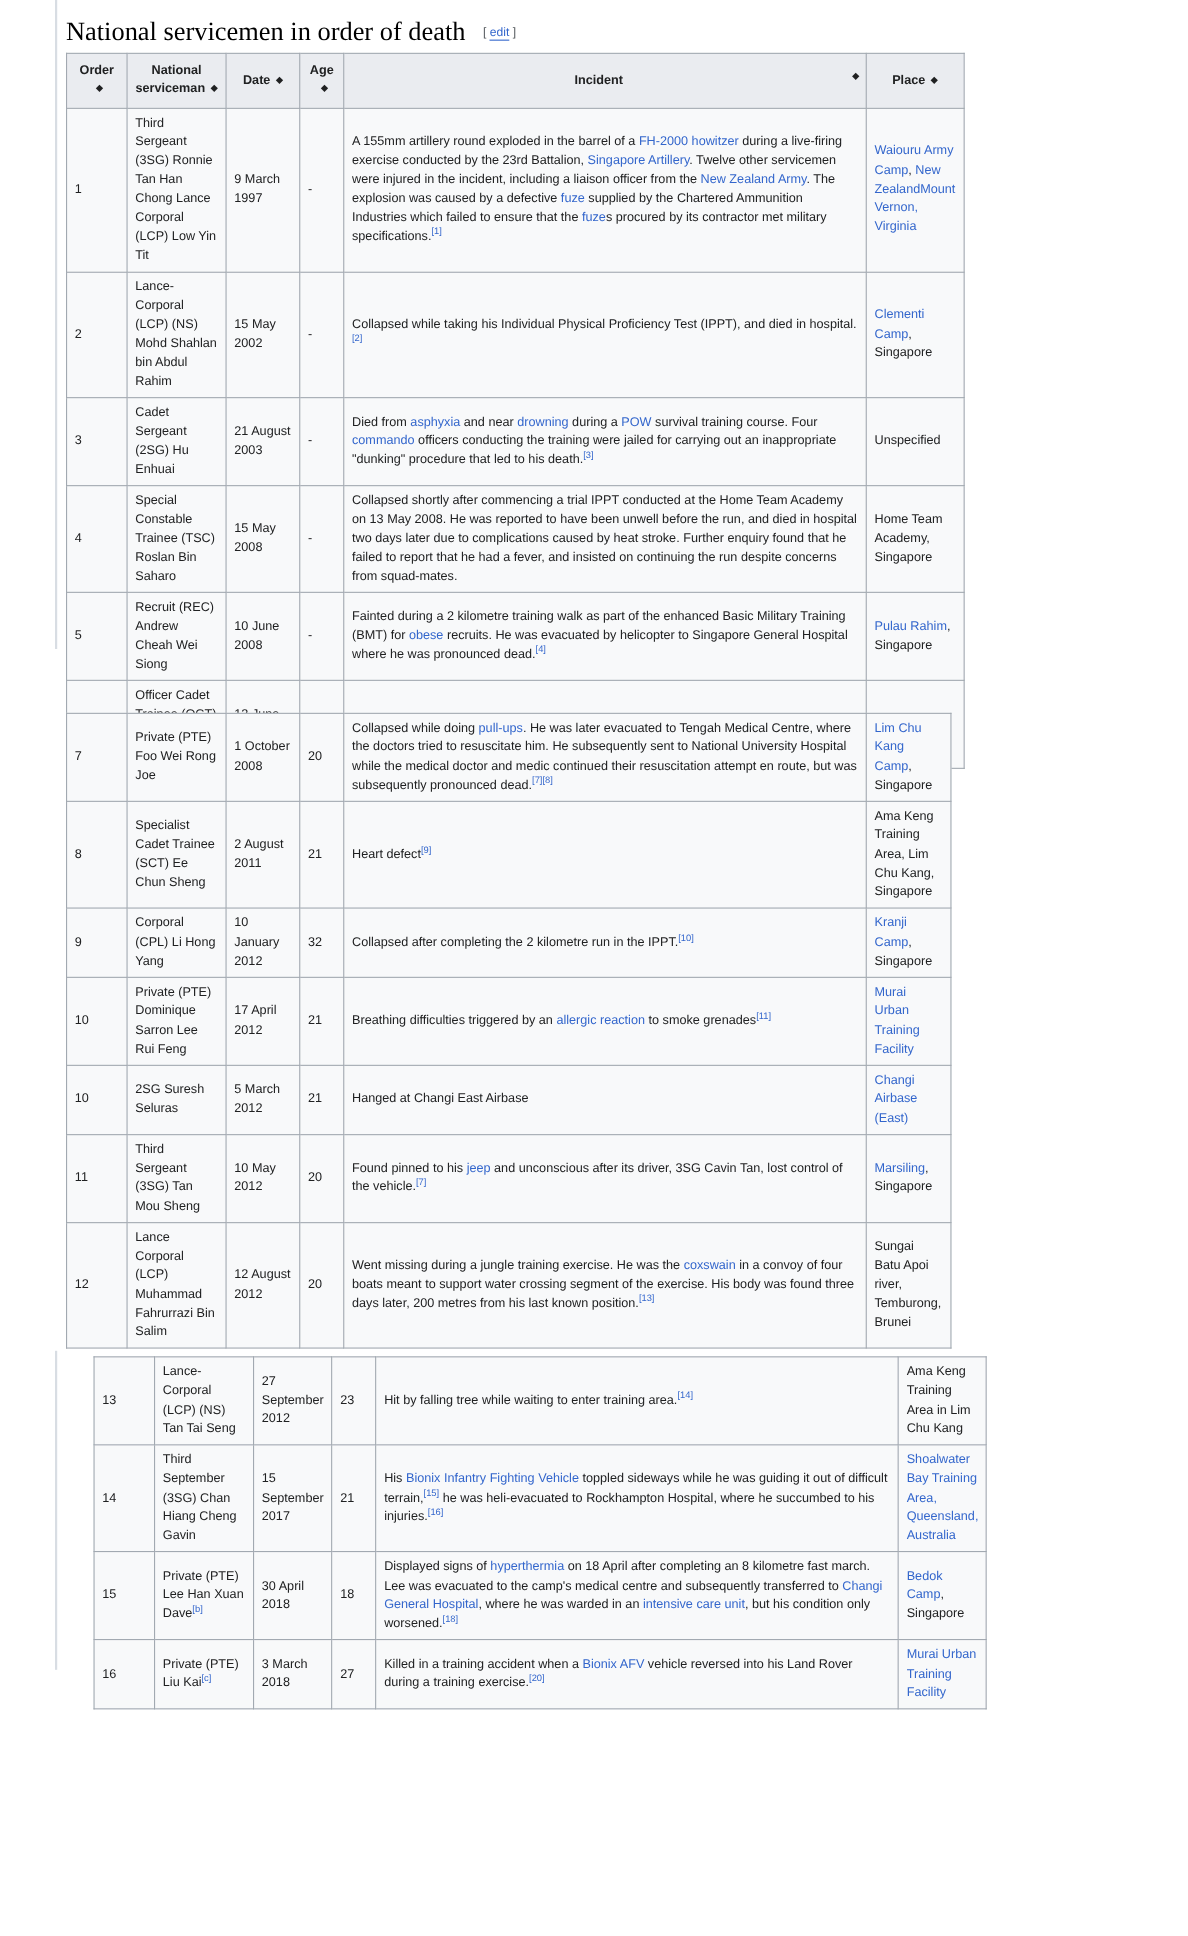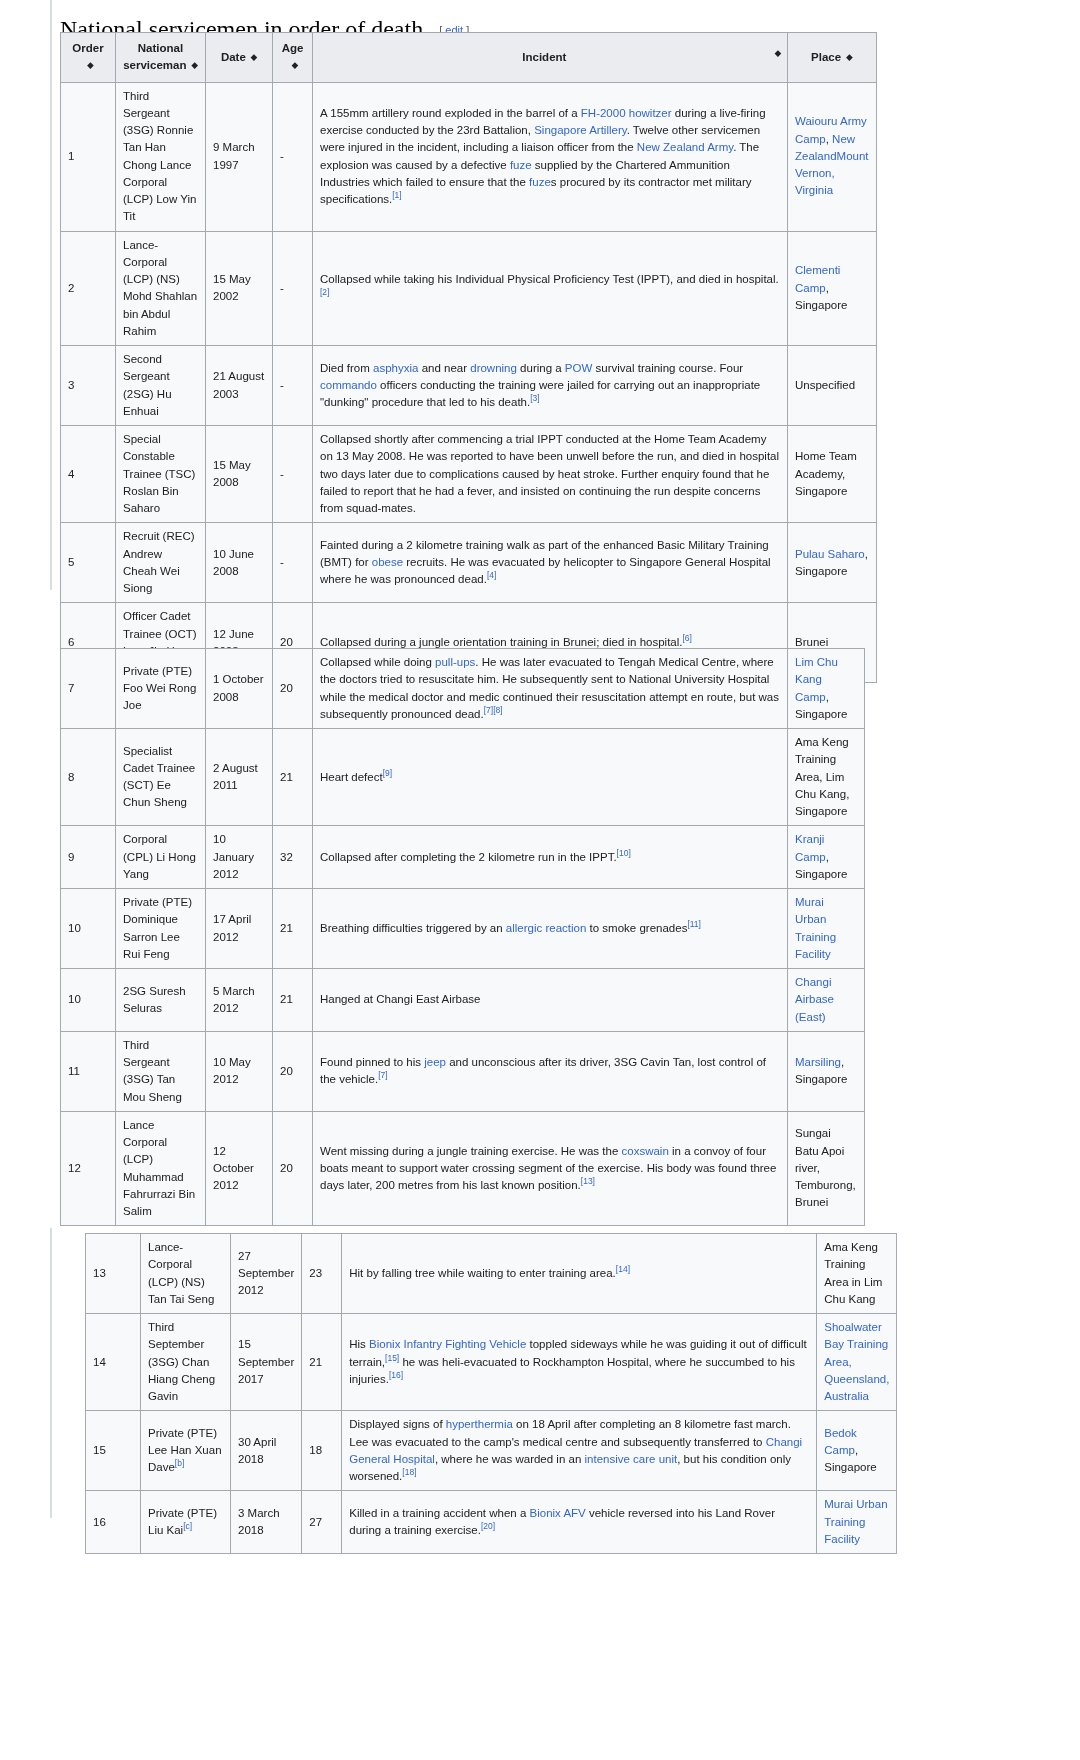--- a/index.html
+++ b/index.html
@@ -113,21 +113,21 @@
 
   
   col.w-order    { width: 55px; }
   col.w-name     { width: 90px; }
   col.w-date     { width: 67px; }
   col.w-age      { width: 40px; }
   col.w-incident { width: 475px; }
   col.w-place    { width: 77px; }
 
   
-  #table-1-wrap { top: 32px; }
+  #table-1-wrap { top: 48px; }
   #table-2-wrap { top: 648px; }
   #table-3-wrap { top: 1233px; left: 85px; }
   #heading-wrap { top: 14px; }
 </style>
 </head>
 <body>
 
 <div class="page">
 
   <div class="edge-rule a"></div>
@@ -188,41 +188,41 @@
           <tr>
             <td class="c-order">2</td>
             <td class="c-name">Lance-Corporal (LCP) (NS) Mohd Shahlan bin Abdul Rahim</td>
             <td class="c-date">15 May 2002</td>
             <td class="c-age">-</td>
             <td class="c-incident">Collapsed while taking his Individual Physical Proficiency Test (IPPT), and died in hospital.<sup class="ref"><a href="#">[2]</a></sup></td>
             <td class="c-place"><a class="wl" href="#">Clementi Camp</a>, Singapore</td>
           </tr>
           <tr>
             <td class="c-order">3</td>
-            <td class="c-name">Second Sergeant (2SG) Hu Enhuai</td>
+            <td class="c-name">Cadet Sergeant (2SG) Hu Enhuai</td>
             <td class="c-date">21 August 2003</td>
             <td class="c-age">-</td>
             <td class="c-incident">Died from <a class="wl" href="#">asphyxia</a> and near <a class="wl" href="#">drowning</a> during a <a class="wl" href="#">POW</a> survival training course. Four <a class="wl" href="#">commando</a> officers conducting the training were jailed for carrying out an inappropriate "dunking" procedure that led to his death.<sup class="ref"><a href="#">[3]</a></sup></td>
             <td class="c-place">Unspecified</td>
           </tr>
           <tr>
             <td class="c-order">4</td>
             <td class="c-name">Special Constable Trainee (TSC) Roslan Bin Saharo</td>
             <td class="c-date">15 May 2008</td>
             <td class="c-age">-</td>
             <td class="c-incident">Collapsed shortly after commencing a trial IPPT conducted at the Home Team Academy on 13 May 2008. He was reported to have been unwell before the run, and died in hospital two days later due to complications caused by heat stroke. Further enquiry found that he failed to report that he had a fever, and insisted on continuing the run despite concerns from squad-mates.</td>
             <td class="c-place">Home Team Academy, Singapore</td>
           </tr>
           <tr>
             <td class="c-order">5</td>
             <td class="c-name">Recruit (REC) Andrew Cheah Wei Siong</td>
             <td class="c-date">10 June 2008</td>
             <td class="c-age">-</td>
             <td class="c-incident">Fainted during a 2 kilometre training walk as part of the enhanced Basic Military Training (BMT) for <a class="wl" href="#">obese</a> recruits. He was evacuated by helicopter to Singapore General Hospital where he was pronounced dead.<sup class="ref"><a href="#">[4]</a></sup></td>
-            <td class="c-place"><a class="wl" href="#">Pulau Saharo</a>, Singapore</td>
+            <td class="c-place"><a class="wl" href="#">Pulau Rahim</a>, Singapore</td>
           </tr>
           <tr>
             <td class="c-order">6</td>
             <td class="c-name">Officer Cadet Trainee (OCT) Lam Jia Hao Clifton<sup class="note"><a href="#">[a]</a></sup></td>
             <td class="c-date">12 June 2008</td>
             <td class="c-age">20</td>
             <td class="c-incident">Collapsed during a jungle orientation training in Brunei; died in hospital.<sup class="ref"><a href="#">[6]</a></sup></td>
             <td class="c-place">Brunei</td>
           </tr>
         </tbody>
@@ -284,21 +284,21 @@
             <td class="c-order">11</td>
             <td class="c-name">Third Sergeant (3SG) Tan Mou Sheng</td>
             <td class="c-date">10 May 2012</td>
             <td class="c-age">20</td>
             <td class="c-incident">Found pinned to his <a class="wl" href="#">jeep</a> and unconscious after its driver, 3SG Cavin Tan, lost control of the vehicle.<sup class="ref"><a href="#">[7]</a></sup></td>
             <td class="c-place"><a class="wl" href="#">Marsiling</a>, Singapore</td>
           </tr>
           <tr>
             <td class="c-order">12</td>
             <td class="c-name">Lance Corporal (LCP) Muhammad Fahrurrazi Bin Salim</td>
-            <td class="c-date">12 October 2012</td>
+            <td class="c-date">12 August 2012</td>
             <td class="c-age">20</td>
             <td class="c-incident">Went missing during a jungle training exercise. He was the <a class="wl" href="#">coxswain</a> in a convoy of four boats meant to support water crossing segment of the exercise. His body was found three days later, 200 metres from his last known position.<sup class="ref"><a href="#">[13]</a></sup></td>
             <td class="c-place">Sungai Batu Apoi river, Temburong, Brunei</td>
           </tr>
         </tbody>
     </table>
   </div>
 
   <div class="block" id="table-3-wrap">
     <table class="wikitable">

